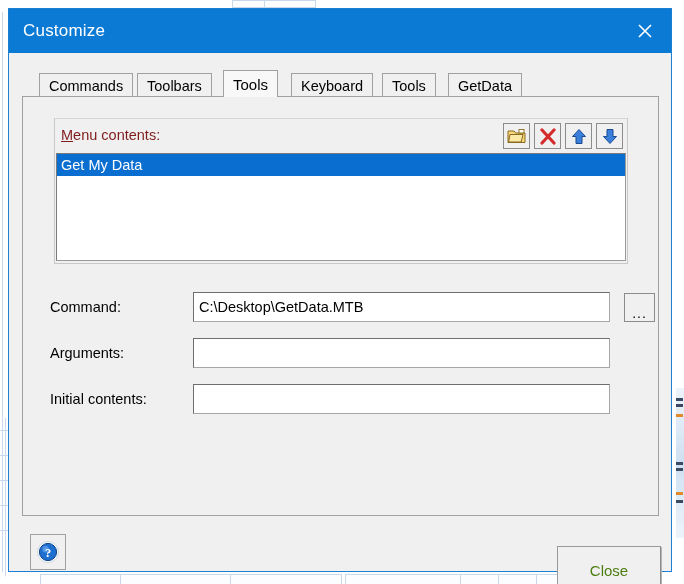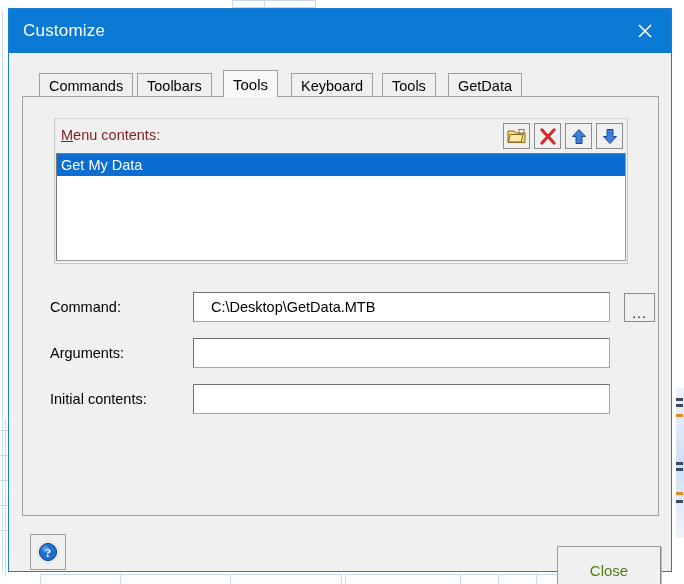--- a/index.html
+++ b/index.html
@@ -219,21 +219,21 @@
     top: 0;
     width: 417px;
     height: 30px;
     background: #ffffff;
     border: 1px solid #a6a6a6;
     border-top-color: #6e6e6e;
     border-left-color: #6e6e6e;
     box-sizing: border-box;
     display: flex;
     align-items: center;
-    padding-left: 17px;
+    padding-left: 5px;
     font-size: 14.5px;
     color: #000;
     cursor: text;
     overflow: hidden;
     white-space: nowrap;
   }
   .browse-btn {
     position: absolute;
     left: 601px;
     top: 1px;

